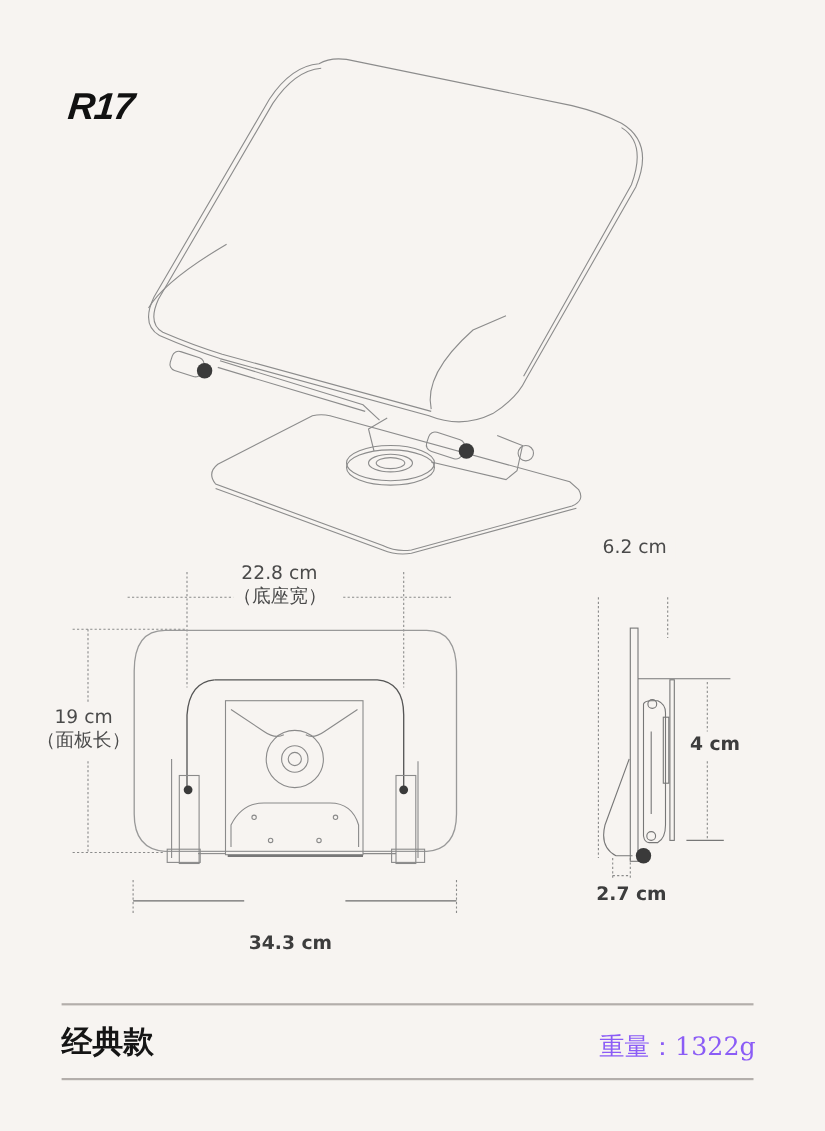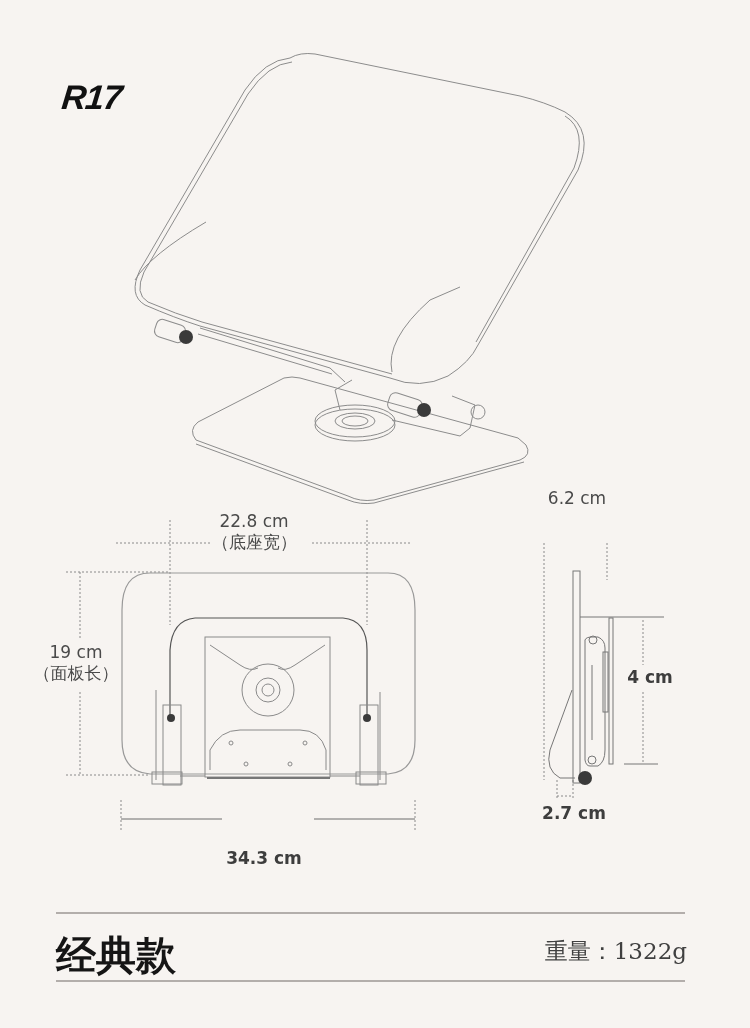--- a/index.html
+++ b/index.html
@@ -20,26 +20,26 @@
   svg.drawing { position: absolute; left: 0; top: 0; }
   .dim {
     position: absolute; color: #4a4a4a;
     font-size: 17px; text-align: center; white-space: nowrap;
     background: #f7f4f1; line-height: 1.25;
   }
   .dim-bold { font-weight: bold; color: #3d3d3d; }
   .rule { position: absolute; left: 56px; width: 629px; height: 2px; background: #b3aeab; }
   .title {
     position: absolute; left: 56px; top: 928px;
-    font-size: 40px; font-weight: bold; color: #151515;
+    font-size: 28px; font-weight: bold; color: #151515;
     font-family: "DejaVu Sans", sans-serif;
   }
   .weight {
     position: absolute; right: 63px; top: 936px;
-    font-size: 23px; color: #404040;
+    font-size: 23px; color: #8b5cf6;
     font-family: "DejaVu Serif", serif;
   }
 </style>
 </head>
 <body>
 
 <div class="model">R17</div>
 
 <svg class="drawing" width="750" height="520" viewBox="0 0 750 520">
   <g fill="none" stroke="#8c8c8c" stroke-width="1">

